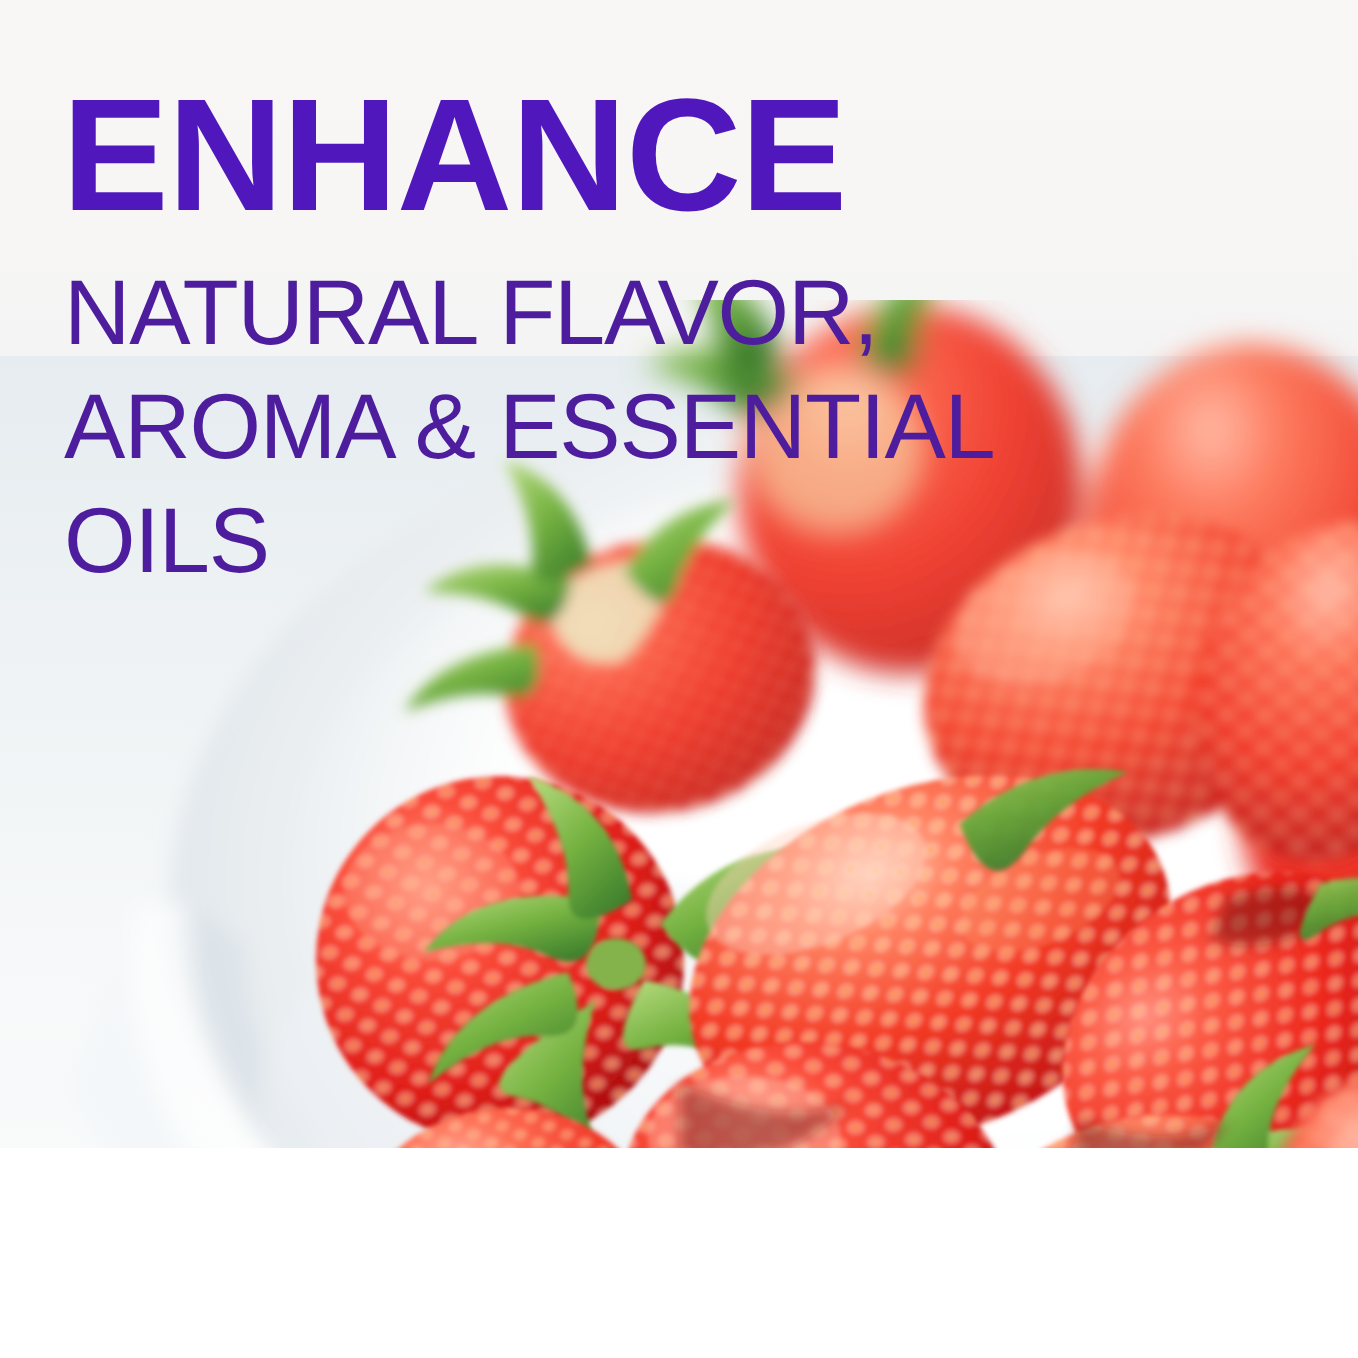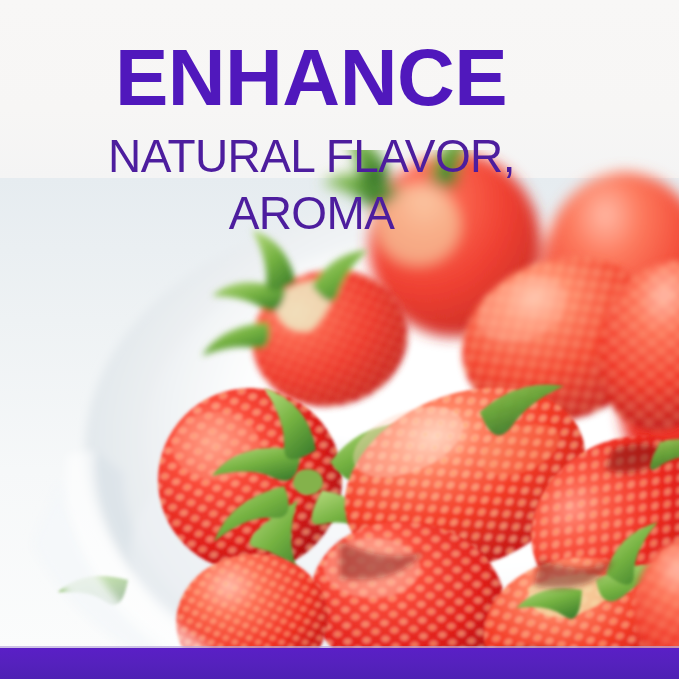--- a/index.html
+++ b/index.html
@@ -4,25 +4,24 @@
 <title>Enhance Natural Flavor Banner</title>
 <style>
   html, body {
     margin: 0;
     padding: 0;
     background: #ffffff;
   }
   #banner {
     position: relative;
     width: 679px;
-    height: 679px;
+    height: 574px;
     overflow: hidden;
     font-family: "Liberation Sans", sans-serif;
     background: #f97316;
-    text-align: center;
   }
 
   
   .bg-top {
     position: absolute;
     left: 0; top: 0;
     width: 679px; height: 180px;
     background: linear-gradient(180deg, #f8f7f6 0%, #f7f6f5 60%, #f4f4f4 100%);
   }
   .bg-bottom {
@@ -316,20 +315,21 @@
         </g>
 
       </g>
     </svg>
   </div>
 
   <div class="copy">
     <div class="headline">ENHANCE</div>
     <div class="subhead">
       <span class="subhead-line">NATURAL FLAVOR,</span>
-      <span class="subhead-line">AROMA</span>
+      <span class="subhead-line">AROMA &amp; ESSENTIAL</span>
+      <span class="subhead-line">OILS</span>
     </div>
   </div>
 
   <div class="bar-hairline"></div>
   <div class="bottom-bar"></div>
 
 </div>
 
 </body></html>

